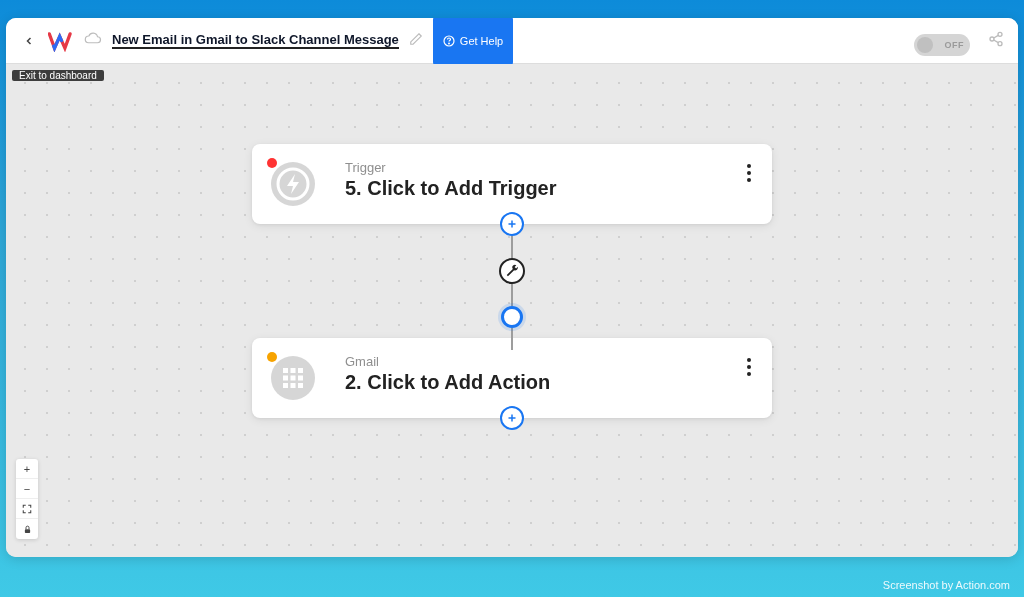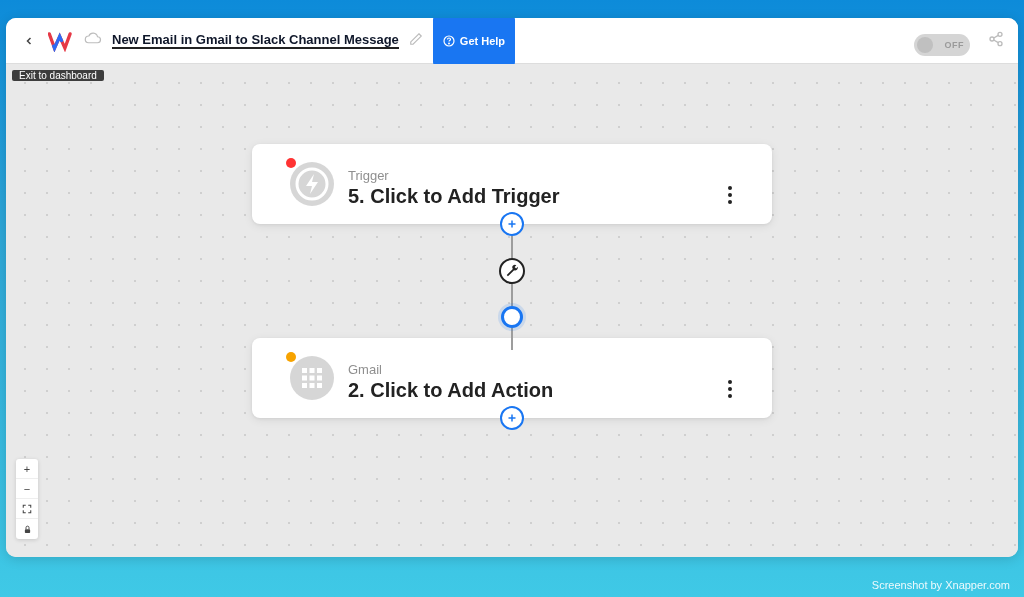--- a/index.html
+++ b/index.html
@@ -53,21 +53,21 @@
     min-width: 240px;
   }
   .edit-icon { color:#bbb; cursor:pointer; }
   .get-help {
     background:#1976f2;
     color:#fff;
     border:none;
     border-radius:4px;
     padding:19px 10px;
     font-size:11px;
-    font-weight:700;
+    font-weight:400;
     display:flex;
     align-items:center;
     gap:5px;
     cursor:pointer;
   }
   .header-spacer { flex:1; }
   .toggle {
     background:#d5d5d5;
     border-radius: 12px;
     width: 56px;
@@ -116,23 +116,23 @@
     display:flex;
     flex-direction:column;
     align-items:center;
   }
   .card {
     background:#fff;
     width:100%;
     border-radius:8px;
     box-shadow:0 2px 10px rgba(0,0,0,0.08), 0 1px 3px rgba(0,0,0,0.06);
     display:flex;
-    align-items:flex-end;
-    padding:16px 36px;
-    gap:12px;
+    align-items:flex-start;
+    padding:16px 17px;
+    gap:28px;
     cursor:pointer;
   }
   .card-icon {
     width:48px; height:48px;
     position:relative;
     flex-shrink:0;
   }
   .badge {
     position:absolute;
     top:-2px; left:-2px;
@@ -371,13 +371,13 @@
         <svg width="9" height="9" viewBox="0 0 24 24" fill="#444">
             <rect x="5" y="11" width="14" height="10" rx="2"></rect>
             <path d="M8 11V7a4 4 0 0 1 8 0v4" fill="none" stroke="#444" stroke-width="2.5"></path>
           </svg>
       </div>
     </div>
 
   </div>
 </div>
 
-<div class="watermark">Screenshot by Xnapper.com</div>
+<div class="watermark">Screenshot by Action.com</div>
 
 </body></html>

